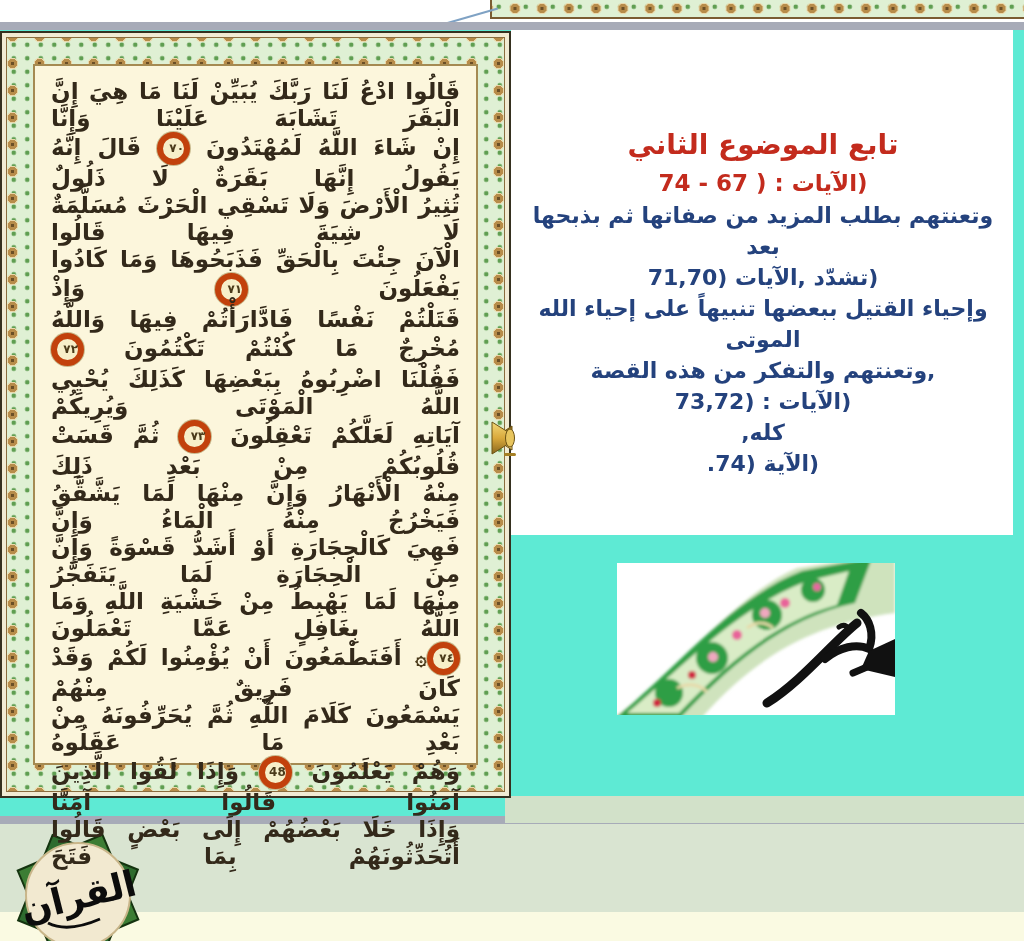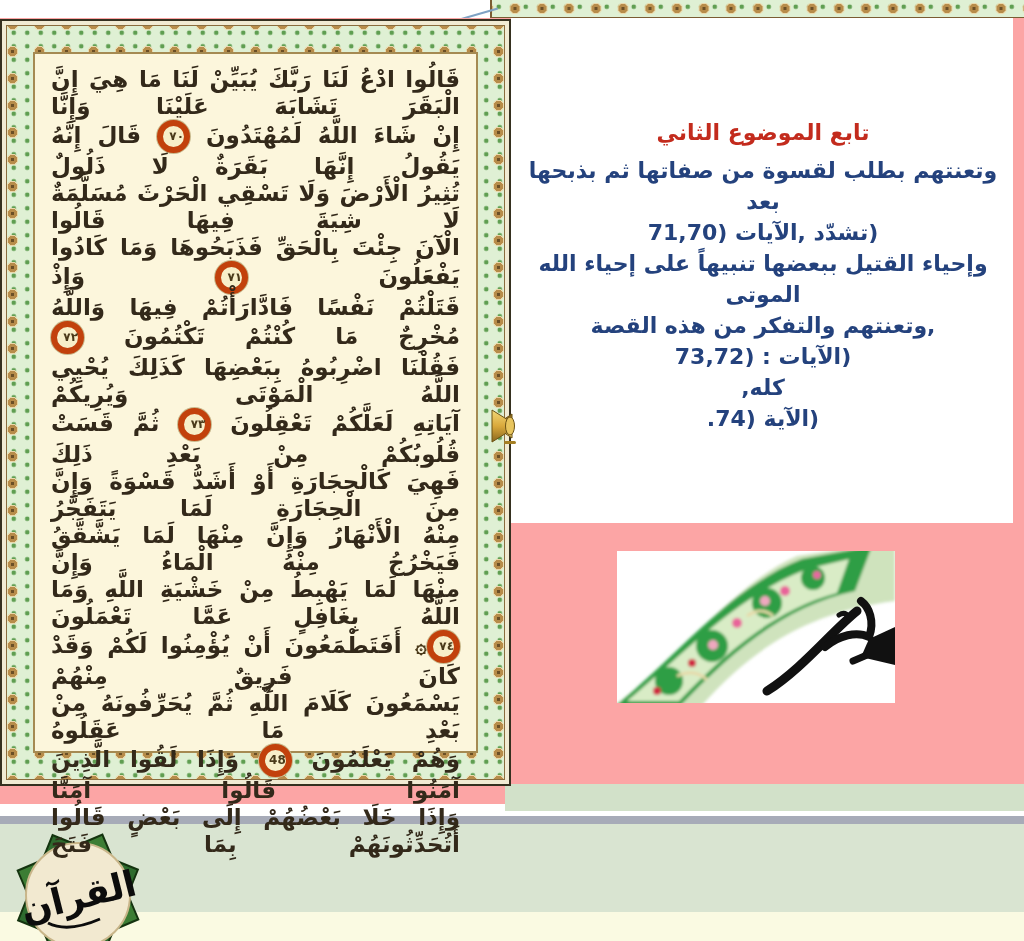--- a/index.html
+++ b/index.html
@@ -13,40 +13,40 @@
     background-image:
       radial-gradient(circle,#6b4f26 0 1.5px,#b78c4a 1.5px 4.5px,#ead9ac 4.5px 5.5px,rgba(0,0,0,0) 6px),
       radial-gradient(circle,#5f9e51 0 2px,rgba(0,0,0,0) 2.6px);
     background-size:27px 27px,13.5px 13.5px;
     background-position:center,0 0;}
   .prev-slide-border{position:absolute;left:490px;top:0;width:534px;height:19px;
     border-left:2px solid #7a5c33;border-bottom:2px solid #7a5c33;box-sizing:border-box;}
   .callout-line{position:absolute;left:444px;top:23px;width:56px;height:2px;background:#7fa2c4;
     transform:rotate(-16deg);transform-origin:left center;}
   
-  .main-region{position:absolute;left:0;top:18px;width:1024px;height:786px;background:#fca5a5;text-decoration:underline;}
+  .main-region{position:absolute;left:0;top:30px;width:1024px;height:786px;background:#5eead4;text-decoration:underline;}
   .content-panel{position:absolute;left:511px;top:0;width:502px;height:505px;background:#ffffff;}
   
   .qpage{position:absolute;left:0;top:1px;width:511px;height:767px;z-index:2;
     border:2px solid #35301f;background:#f1ebd3;padding:4px;box-sizing:border-box;}
   .qframe{width:100%;height:100%;border:1px solid #8a6d3e;padding:26px;box-sizing:border-box;}
   .qinner{width:100%;height:100%;border:2px solid #a58a52;background:#fcf6dc;
     padding:12px 16px 10px 16px;box-sizing:border-box;
     display:flex;flex-direction:column;justify-content:space-between;}
   .q-line{direction:rtl;text-align:justify;text-align-last:justify;color:#33291a;
     font-size:23px;line-height:27px;font-weight:bold;white-space:normal;}
   .ayah-badge{display:inline-block;width:21px;height:21px;border:6px solid #c2410c;border-radius:50%;
     background:#f7efc9;color:#4a3a1a;font-size:12px;line-height:20px;font-weight:bold;
     text-align:center;vertical-align:middle;box-shadow:0 0 0 1px #c9b98d;}
   .rub{color:#4a3a1a;font-size:20px;}
   
   .speaker{position:absolute;left:488px;top:390px;width:36px;height:38px;z-index:5;}
   
   .topic-block{position:absolute;left:516px;top:93px;width:494px;direction:rtl;text-align:center;z-index:3;}
-  .topic-title{color:#c32b1d;font-size:22px;font-weight:bold;line-height:44px;}
+  .topic-title{color:#c32b1d;font-size:28px;font-weight:bold;line-height:44px;}
   .topic-subtitle{color:#c32b1d;font-size:23px;font-weight:bold;line-height:33px;}
   .body-line{color:#24427d;font-size:22px;font-weight:bold;line-height:31px;}
   
   .cover-image{position:absolute;left:617px;top:533px;width:278px;height:152px;z-index:3;}
   .page-band{position:absolute;left:505px;top:722px;width:600px;height:27px;background:#d2e1c9;z-index:1;margin-top:44px;}
   .page-number{float:right;margin-right:46px;font-family:"Liberation Serif",serif;
     font-size:17px;line-height:27px;color:#7f8f85;}
   
   .bottom-region{position:absolute;left:0;top:824px;width:1024px;height:117px;background:#d9e4d1;}
   .bottom-cream{position:absolute;left:0;top:88px;width:1024px;height:29px;background:#fafae2;}
@@ -67,22 +67,22 @@
     <div class="qpage">
       <div class="qframe ornament">
         <div class="qinner">
             <div class="q-line">قَالُوا ادْعُ لَنَا رَبَّكَ يُبَيِّنْ لَنَا مَا هِيَ إِنَّ الْبَقَرَ تَشَابَهَ عَلَيْنَا وَإِنَّا</div>
             <div class="q-line">إِنْ شَاءَ اللَّهُ لَمُهْتَدُونَ <span class="ayah-badge">٧٠</span> قَالَ إِنَّهُ يَقُولُ إِنَّهَا بَقَرَةٌ لَا ذَلُولٌ</div>
             <div class="q-line">تُثِيرُ الْأَرْضَ وَلَا تَسْقِي الْحَرْثَ مُسَلَّمَةٌ لَا شِيَةَ فِيهَا قَالُوا</div>
             <div class="q-line">الْآنَ جِئْتَ بِالْحَقِّ فَذَبَحُوهَا وَمَا كَادُوا يَفْعَلُونَ <span class="ayah-badge">٧١</span> وَإِذْ</div>
             <div class="q-line">قَتَلْتُمْ نَفْسًا فَادَّارَأْتُمْ فِيهَا وَاللَّهُ مُخْرِجٌ مَا كُنْتُمْ تَكْتُمُونَ <span class="ayah-badge">٧٢</span></div>
             <div class="q-line">فَقُلْنَا اضْرِبُوهُ بِبَعْضِهَا كَذَلِكَ يُحْيِي اللَّهُ الْمَوْتَى وَيُرِيكُمْ</div>
             <div class="q-line">آيَاتِهِ لَعَلَّكُمْ تَعْقِلُونَ <span class="ayah-badge">٧٣</span> ثُمَّ قَسَتْ قُلُوبُكُمْ مِنْ بَعْدِ ذَلِكَ</div>
+            <div class="q-line">مِنْهُ الْأَنْهَارُ وَإِنَّ مِنْهَا لَمَا يَشَّقَّقُ فَيَخْرُجُ مِنْهُ الْمَاءُ وَإِنَّ</div>
             <div class="q-line">فَهِيَ كَالْحِجَارَةِ أَوْ أَشَدُّ قَسْوَةً وَإِنَّ مِنَ الْحِجَارَةِ لَمَا يَتَفَجَّرُ</div>
-            <div class="q-line">مِنْهُ الْأَنْهَارُ وَإِنَّ مِنْهَا لَمَا يَشَّقَّقُ فَيَخْرُجُ مِنْهُ الْمَاءُ وَإِنَّ</div>
             <div class="q-line">مِنْهَا لَمَا يَهْبِطُ مِنْ خَشْيَةِ اللَّهِ وَمَا اللَّهُ بِغَافِلٍ عَمَّا تَعْمَلُونَ</div>
             <div class="q-line"><span class="ayah-badge">٧٤</span><span class="rub">۞</span> أَفَتَطْمَعُونَ أَنْ يُؤْمِنُوا لَكُمْ وَقَدْ كَانَ فَرِيقٌ مِنْهُمْ</div>
             <div class="q-line">يَسْمَعُونَ كَلَامَ اللَّهِ ثُمَّ يُحَرِّفُونَهُ مِنْ بَعْدِ مَا عَقَلُوهُ</div>
             <div class="q-line">وَهُمْ يَعْلَمُونَ <span class="ayah-badge">48</span> وَإِذَا لَقُوا الَّذِينَ آمَنُوا قَالُوا آمَنَّا</div>
             <div class="q-line">وَإِذَا خَلَا بَعْضُهُمْ إِلَى بَعْضٍ قَالُوا أَتُحَدِّثُونَهُمْ بِمَا فَتَحَ</div>
           </div>
       </div>
     </div>
 
     <div class="speaker" title="">
@@ -97,22 +97,23 @@
         <rect x="14" y="12" width="10" height="12" fill="url(#gold)" stroke="#6b5215" stroke-width="1"></rect>
         <path d="M24 18 L6 6 L6 30 Z" fill="url(#gold)" stroke="#6b5215" stroke-width="1" transform="rotate(180 15 18)"></path>
         <path d="M4 2 L20 12 L20 24 L4 34 Z" fill="url(#gold)" stroke="#6b5215" stroke-width="1"></path>
         <ellipse cx="22" cy="18" rx="4.5" ry="9" fill="#e8c55e" stroke="#6b5215" stroke-width="1"></ellipse>
         <rect x="16" y="33" width="12" height="3" rx="1.5" fill="#a57f24"></rect>
       </svg>
     </div>
 
     <div class="topic-block">
       <div class="topic-title">تابع الموضوع الثاني</div>
+      <div class="topic-subtitle">(الآيات : ( 67 - 74</div>
       <div>
-          <div class="body-line">وتعنتهم  بطلب لقسوة من صفاتها ثم بذبحها بعد</div>
+          <div class="body-line">وتعنتهم  بطلب المزيد من صفاتها ثم بذبحها بعد</div>
           <div class="body-line">(تشدّد ,الآيات (71,70</div>
           <div class="body-line">وإحياء القتيل ببعضها تنبيهاً على إحياء الله الموتى</div>
           <div class="body-line">,وتعنتهم والتفكر من هذه القصة</div>
           <div class="body-line">(الآيات : (73,72</div>
           <div class="body-line">كله,</div>
           <div class="body-line">(الآية (74.</div>
         </div>
     </div>
 
     <div class="cover-image">

